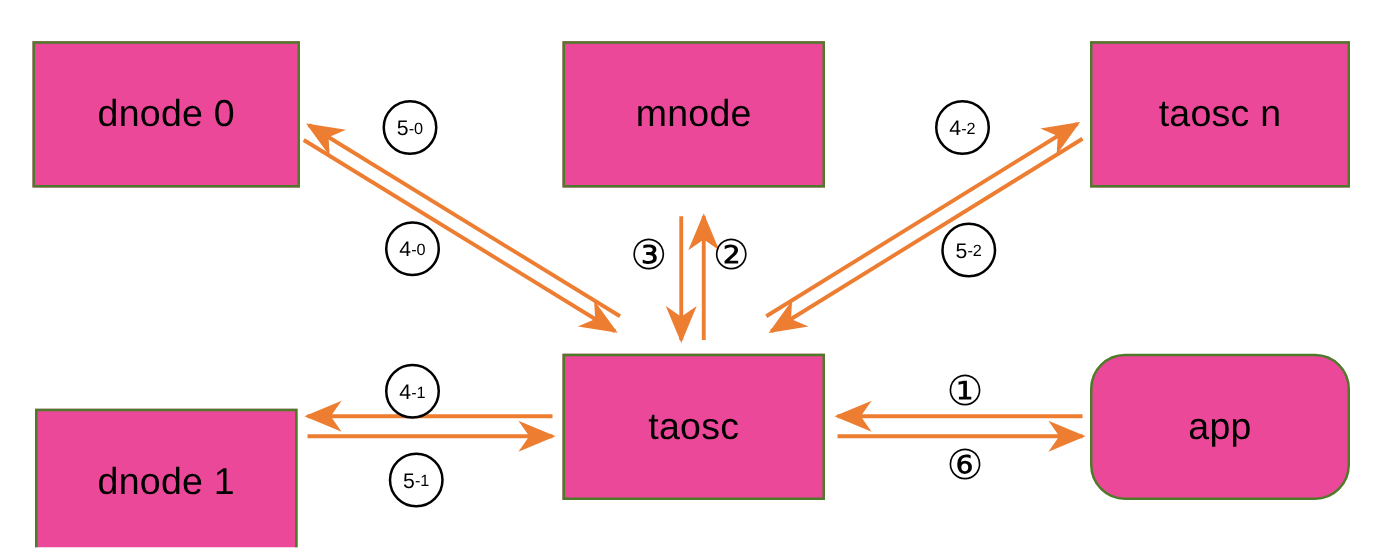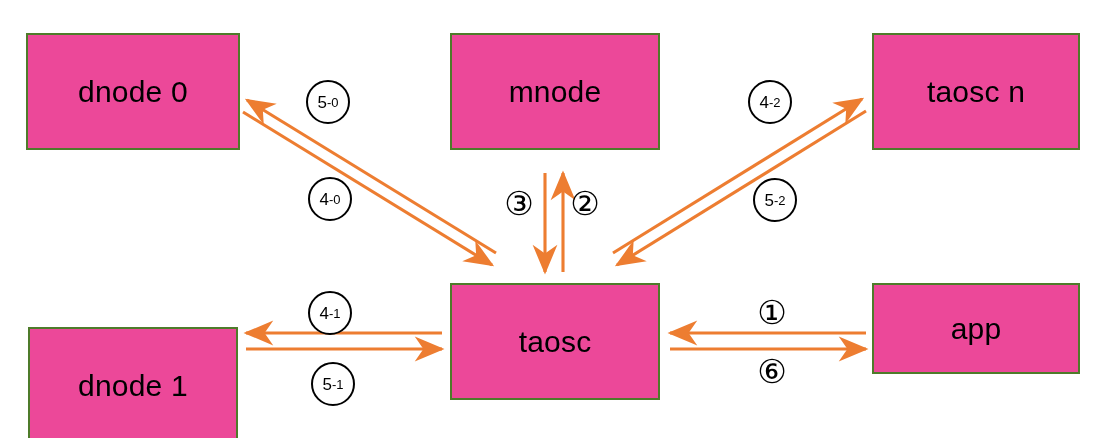--- a/index.html
+++ b/index.html
@@ -28,21 +28,21 @@
     color: #000000;
     font-size: 30px;
     font-family: "Liberation Sans", sans-serif;
     letter-spacing: 0.2px;
   }
   #node-dnode0 { left: 26px;  top: 33px;  width: 214px; height: 117px; }
   #node-mnode  { left: 450px; top: 33px;  width: 210px; height: 117px; }
   #node-dnoden { left: 872px; top: 33px;  width: 208px; height: 117px; }
   #node-dnode1 { left: 28px;  top: 283px; width: 210px; height: 117px; margin-top: 44px; }
   #node-taosc  { left: 450px; top: 283px; width: 210px; height: 117px; }
-  #node-app    { left: 872px; top: 283px; width: 208px; height: 91px; }
+  #node-app    { left: 872px; top: 283px; width: 208px; height: 117px; border-radius: 28px; }
 
   #arrow-layer {
     position: absolute;
     left: 0; top: 0;
     width: 1114px;
     height: 438px;
     pointer-events: none;
   }
 
   .edge-label {

